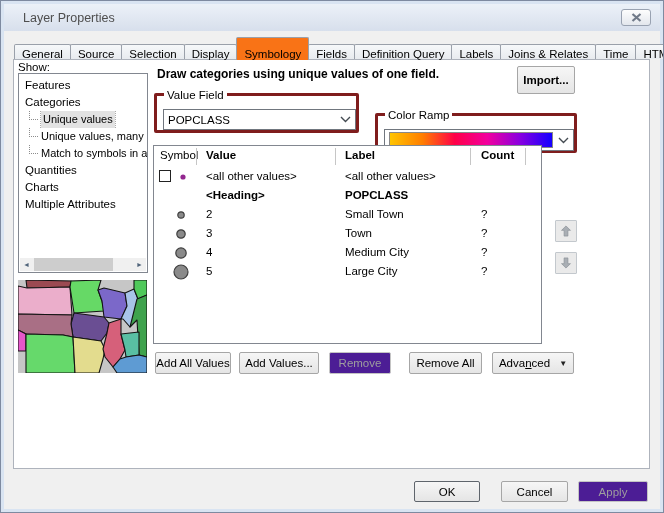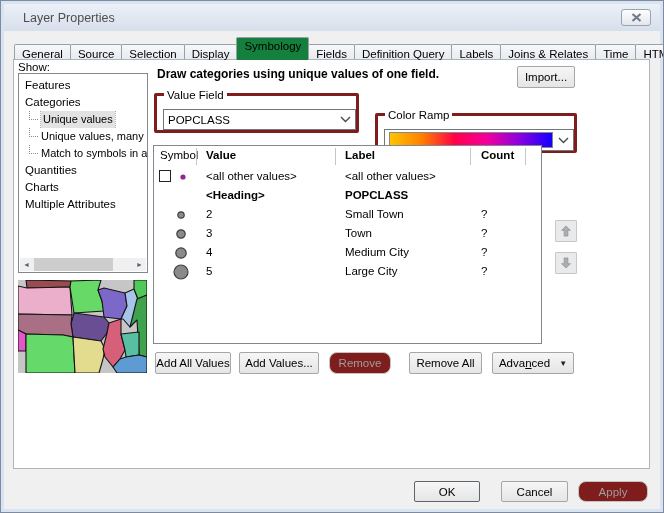--- a/index.html
+++ b/index.html
@@ -35,22 +35,22 @@
     display: flex; align-items: flex-end; z-index: 4;
   }
   .tab {
     height: 15px; line-height: 13px; padding: 3px 7px;
     background: linear-gradient(#F6F8FA, #E8EBEF);
     border: 1px solid #9AA0AA; border-bottom: none;
     border-radius: 2px 2px 0 0; margin-right: -1px;
     white-space: nowrap; cursor: default;
   }
   .tab.active {
-    height: 23px; margin-bottom: -1px; padding-top: 2px;
-    background: #15803d; position: relative; z-index: 6;
+    height: 23px; margin-bottom: -1px; padding-top: 10px;
+    background: #f97316; position: relative; z-index: 6;
   }
 
   
   .page {
     position: absolute; left: 12px; top: 58px; width: 637px; height: 410px;
     background: #FFFFFF; border: 1px solid #AEB3BC; z-index: 2;
   }
 
   .show-label { position: absolute; left: 4px; top: 1px; }
 
@@ -77,23 +77,23 @@
   .map-preview { position: absolute; left: 4px; top: 220px; width: 129px; height: 93px; }
 
   
   .instruction { position: absolute; left: 143px; top: 7px; font-weight: bold; font-size: 12px; }
   .btn {
     display: flex; align-items: center; justify-content: center;
     background: linear-gradient(#F6F6F6, #E5E5E5);
     border: 1px solid #A6A6A6; border-radius: 2px;
     font-family: "Liberation Sans", sans-serif; font-size: 11.5px; color: #000; cursor: default;
   }
-  .btn.disabled { color: #9E9E9E; background: #7f1d1d; border-color: #C4C4C4; border-radius: 8px; }
+  .btn.disabled { color: #9E9E9E; background: #4c1d95; border-color: #C4C4C4; }
   .btn.default { border-color: #5F656C; }
-  .import-btn { position: absolute; left: 503px; top: 6px; width: 58px; height: 22px; }
+  .import-btn { position: absolute; left: 503px; top: 6px; width: 58px; height: 28px; font-weight: bold; }
 
   .groupbox { position: absolute; border: 3px solid #7f1d1d; border-radius: 2px; }
   .groupbox .gb-label { position: absolute; top: -7px; left: 7px; background: #fff; padding: 0 3px; }
   .gb-valuefield { left: 140px; top: 33px; width: 205px; height: 40px; }
   .gb-colorramp  { left: 361px; top: 33px; width: 202px; height: 40px; margin-top: 20px; }
 
   .combo {
     position: absolute; left: 6px; top: 13px; height: 21px;
     background: #fff; border: 1px solid #70767E;
     display: flex; align-items: center; padding: 0 4px;

